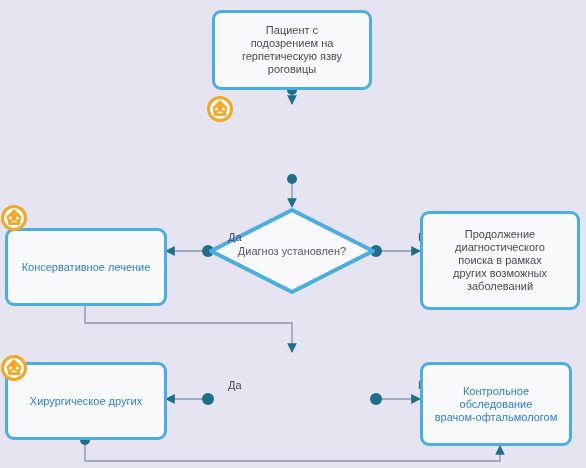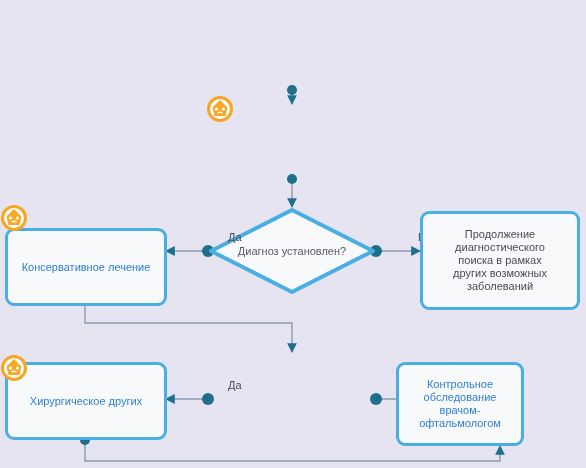--- a/index.html
+++ b/index.html
@@ -135,20 +135,26 @@
       <line x1="376" y1="399" x2="420" y2="399" stroke="#8a9aae" stroke-width="1.4" marker-end="url(#arrow-dark)"></line>
       <circle cx="376" cy="399" r="6" fill="#1f6e8c"></circle>
     </g>
 
     <g>
       <path d="M 85 440 L 85 461 L 500 461 L 500 446" fill="none" stroke="#8a9aae" stroke-width="1.4" marker-end="url(#arrow-dark)"></path>
       <circle cx="85" cy="440" r="5" fill="#1f6e8c"></circle>
     </g>
   </svg>
 
+  <div class="node box" style="left:212px; top:10px; width:160px; height:80px;">
+    <span class="label">Пациент с
+подозрением на
+герпетическую язву
+роговицы</span>
+  </div>
 
   <div class="badge" style="left:207px; top:96px;">
     <svg viewBox="0 0 26 26" width="26" height="26">
       <circle cx="13" cy="13" r="11.5" fill="#ffffff" stroke="#f5a623" stroke-width="3"></circle>
       <path d="M 13 4 L 20.5 11.5 L 18.5 20 L 7.5 20 L 5.5 11.5 Z" fill="#f9a825"></path>
       <circle cx="9.5" cy="13" r="1.6" fill="#ffffff"></circle>
       <circle cx="16.5" cy="13" r="1.6" fill="#ffffff"></circle>
       <path d="M 10.5 17 Q 13 15.4 15.5 17" fill="none" stroke="#ffffff" stroke-width="1.4"></path>
     </svg>
   </div>
@@ -194,19 +200,19 @@
   <div class="badge" style="left:1px; top:355px;">
     <svg viewBox="0 0 26 26" width="26" height="26">
       <circle cx="13" cy="13" r="11.5" fill="#ffffff" stroke="#f5a623" stroke-width="3"></circle>
       <path d="M 13 4 L 20.5 11.5 L 18.5 20 L 7.5 20 L 5.5 11.5 Z" fill="#f9a825"></path>
       <circle cx="9.5" cy="13" r="1.6" fill="#ffffff"></circle>
       <circle cx="16.5" cy="13" r="1.6" fill="#ffffff"></circle>
       <path d="M 10.5 17 Q 13 15.4 15.5 17" fill="none" stroke="#ffffff" stroke-width="1.4"></path>
     </svg>
   </div>
 
-  <div class="node box link" style="left:396px; top:362px; width:128px; height:84px;">
+  <div class="node box link" style="left:420px; top:362px; width:152px; height:84px;">
     <span class="label">Контрольное
 обследование
 врачом-офтальмологом</span>
   </div>
 
 </div>
 
 </body></html>

